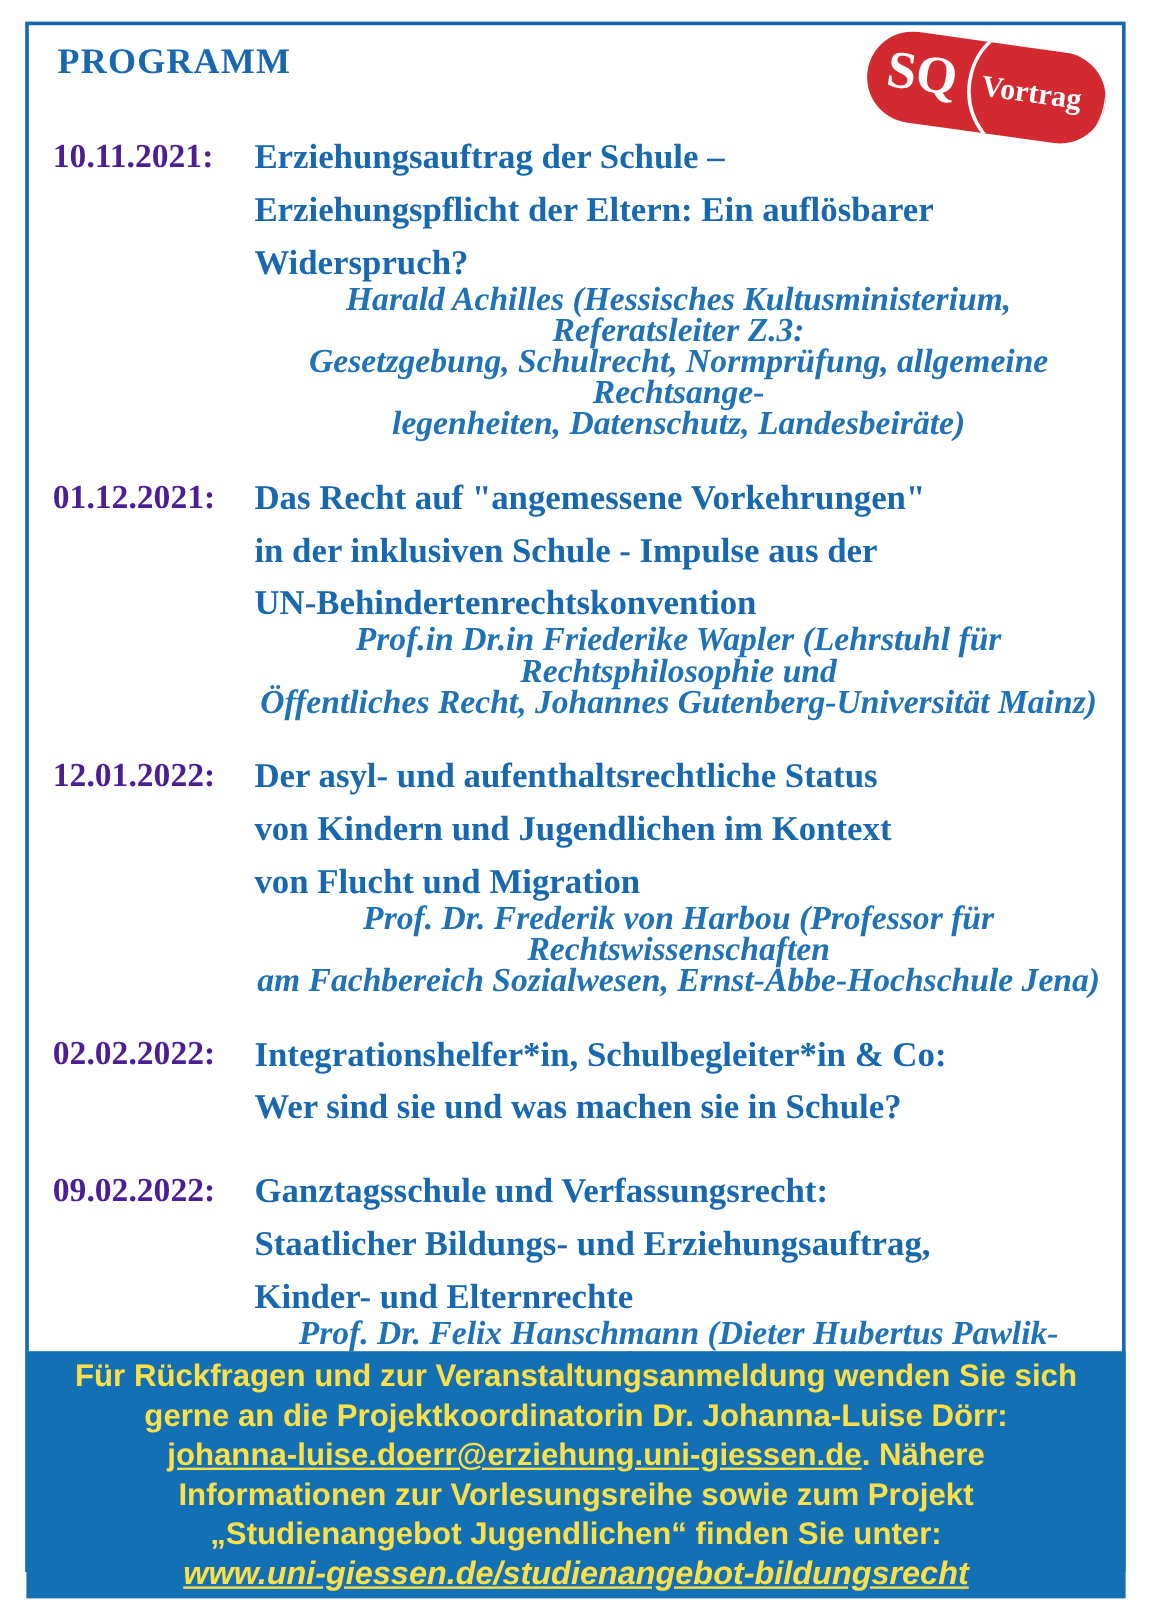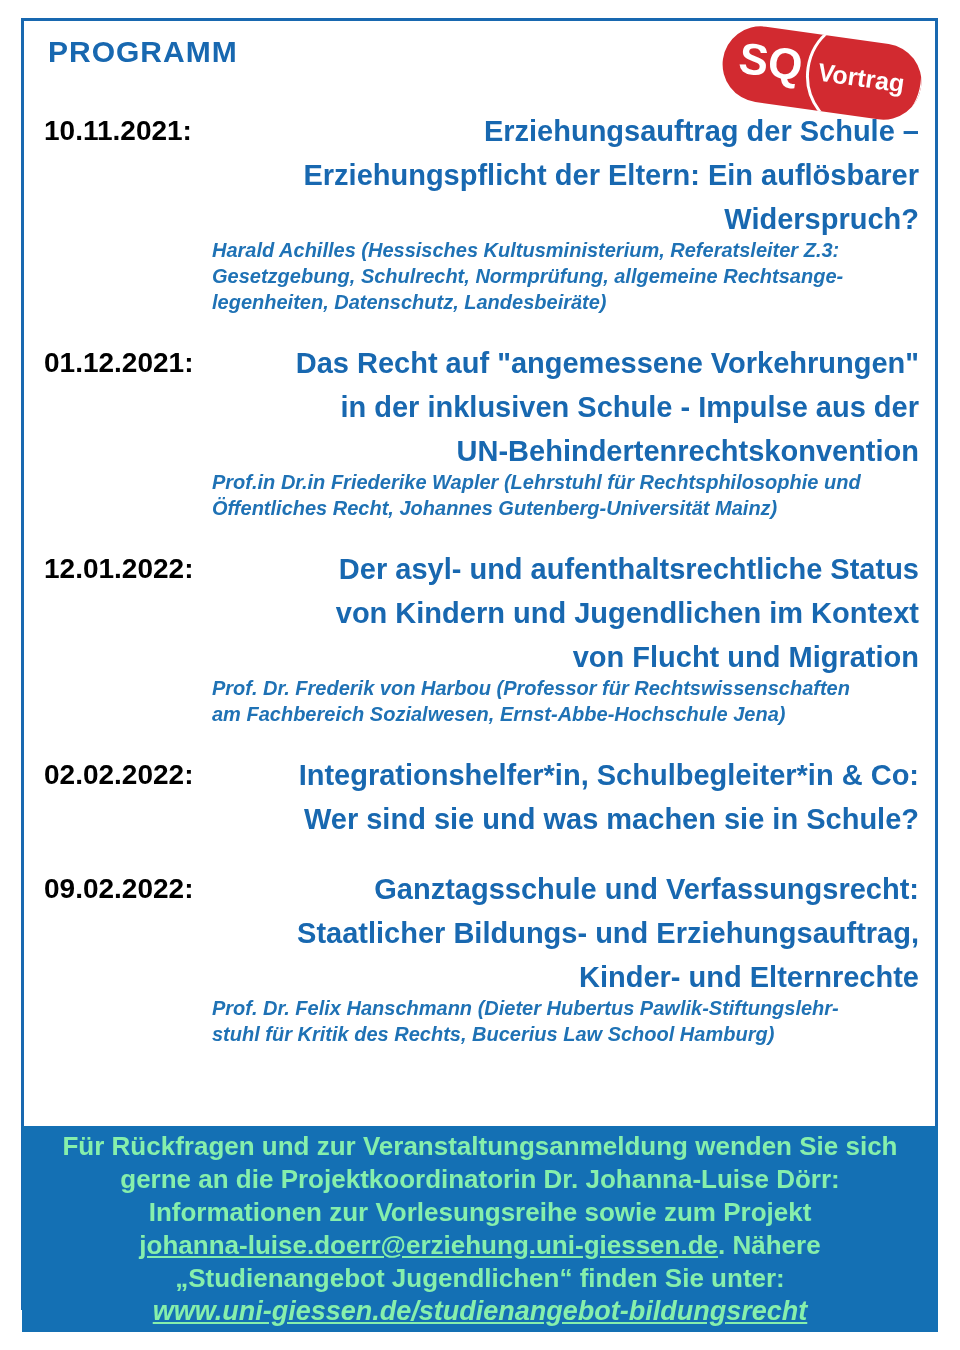--- a/index.html
+++ b/index.html
@@ -10,20 +10,21 @@
     font-family:"Liberation Sans", sans-serif;
     overflow:hidden;
   }
   
   .frame {
     position:absolute;
     left:21px; top:18px;
     width:917px; height:1292px;
     border:3px solid #1868b0;
     box-sizing:border-box;
+    font-family:Liberation Serif, serif;
   }
   .heading {
     position:absolute;
     left:24px; top:14px;
     margin:0;
     font-size:30px;
     font-weight:bold;
     letter-spacing:1px;
     color:#1868b0;
   }
@@ -66,54 +67,54 @@
     position:absolute;
     left:20px; top:88px;
     width:875px;
   }
   .entry { display:flex; margin-bottom:26px; }
   .entry .date {
     flex:none;
     width:168px;
     font-size:28px;
     font-weight:bold;
-    color:#000000;
+    color:#4c1d95;
     line-height:44px;
     white-space:nowrap;
   }
   .entry .content { flex:1; }
   .entry .title {
     font-size:29px;
     font-weight:bold;
     color:#1868b0;
     line-height:44px;
     white-space:pre-line;
-    text-align:right;
   }
   .entry .speakers {
     margin-top:-4px;
-    font-size:20px;
+    font-size:28px;
     font-style:italic;
     font-weight:600;
     color:#1f72b5;
     line-height:26px;
     white-space:pre-line;
+    text-align:center;
   }
   
   .footer {
     position:absolute;
     left:22px; top:1126px;
     width:916px; height:206px;
     background:#1470b4;
     box-sizing:border-box;
     display:flex;
     flex-direction:column;
     justify-content:center;
     text-align:center;
-    color:#86efac;
+    color:#fde047;
     font-size:26px;
     font-weight:bold;
     line-height:33px;
   }
   .footer .email { text-decoration:underline; }
   .footer .url {
     font-style:italic;
     text-decoration:underline;
     font-size:27px;
   }
@@ -187,19 +188,19 @@
 stuhl für Kritik des Rechts, Bucerius Law School Hamburg)</div>
         </div>
       </div>
 
     </div>
   </div>
 
   <div class="footer">
     <div>Für Rückfragen und zur Veranstaltungsanmeldung wenden Sie sich</div>
     <div>gerne an die Projektkoordinatorin Dr. Johanna-Luise Dörr:</div>
+    <div><span class="email">johanna-luise.doerr@erziehung.uni-giessen.de</span><span>. Nähere</span></div>
     <div>Informationen zur Vorlesungsreihe sowie zum Projekt</div>
-    <div><span class="email">johanna-luise.doerr@erziehung.uni-giessen.de</span><span>. Nähere</span></div>
     <div>„Studienangebot Jugendlichen“ finden Sie unter:</div>
     <div><span class="url">www.uni-giessen.de/studienangebot-bildungsrecht</span></div>
   </div>
 
 </div>
 
 </body></html>

